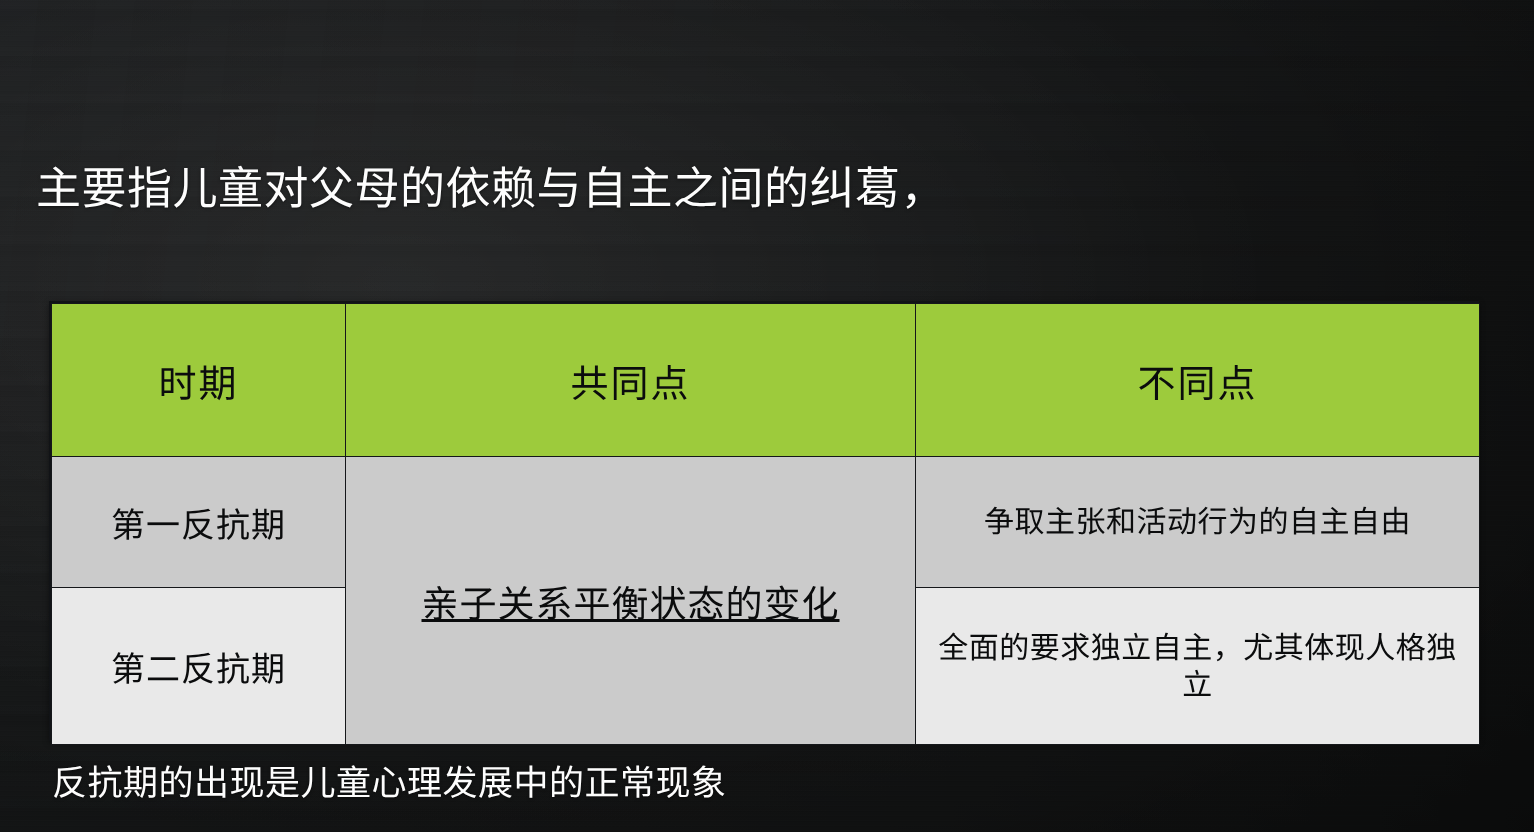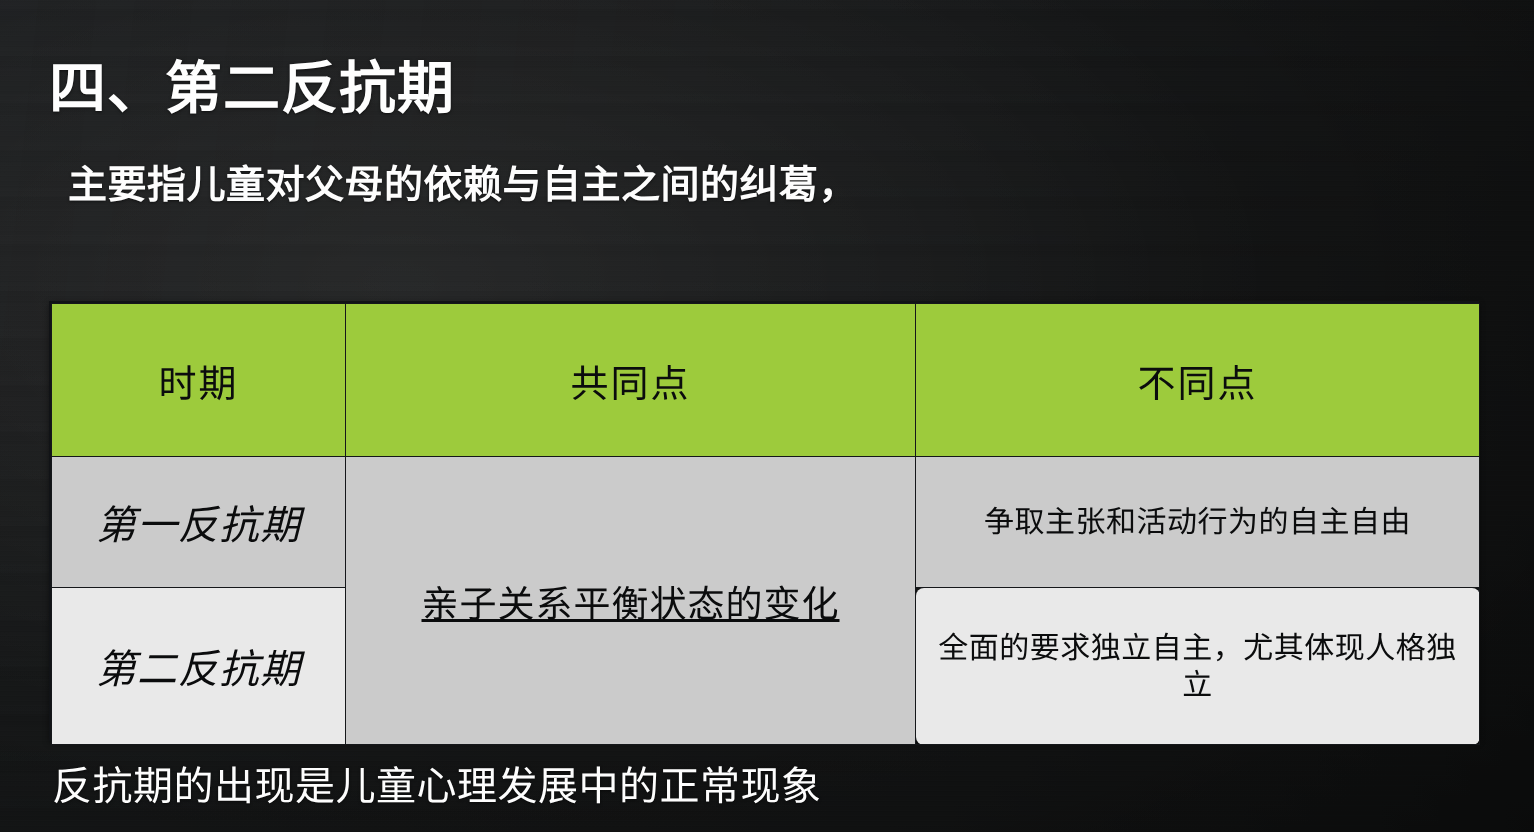--- a/index.html
+++ b/index.html
@@ -74,29 +74,28 @@
     line-height: 1.15;
     color: #fefefe;
     letter-spacing: 1px;
     white-space: nowrap;
     text-shadow: 0 1px 3px rgba(0,0,0,0.55);
     z-index: 3;
   }
 
   .lead {
     position: absolute;
-    left: 68px;
+    left: 36px;
     top: 157px;
     z-index: 3;
     color: #fdfdfd;
-    font-size: 39px;
+    font-size: 45px;
     line-height: 1.42;
     letter-spacing: 0.5px;
     text-shadow: 0 1px 3px rgba(0,0,0,0.5);
-    font-weight: bold;
   }
   .lead > div { white-space: nowrap; }
 
   .table-wrap {
     position: absolute;
     left: 49px;
     top: 301px;
     width: 1430px;
     height: 440px;
     z-index: 3;
@@ -127,63 +126,61 @@
   .col-diff    { width: 564px; }
 
   thead th {
     background: #9dcb3c;
     font-size: 38px;
     height: 148px;
     letter-spacing: 2px;
   }
 
   td.period {
-    font-size: 40px;
+    font-size: 34px;
     letter-spacing: 1px;
-    font-style: italic;
   }
   td.period.r1 { background: #cbcbcb; }
   td.period.r2 { background: #e9e9e9; }
 
   td.common {
     background: #cbcbcb;
     font-size: 37px;
     letter-spacing: 1px;
     text-decoration: underline;
   }
 
   td.diff {
     font-size: 30px;
     line-height: 1.25;
     letter-spacing: 0.5px;
   }
   td.diff.r1 { background: #cbcbcb; }
-  td.diff.r2 { background: #e9e9e9; border-radius: 8px; }
+  td.diff.r2 { background: #e9e9e9; }
 
   tr.row1 { height: 131px; }
   tr.row2 { height: 157px; }
 
   .footer {
     position: absolute;
     left: 52px;
     top: 754px;
     z-index: 3;
     color: #fdfdfd;
-    font-size: 40px;
+    font-size: 35px;
     letter-spacing: 0.5px;
     white-space: nowrap;
     text-shadow: 0 1px 3px rgba(0,0,0,0.5);
   }
 </style>
 </head>
 <body>
 
 <div class="slide">
 
-  <h1 class="title">四、第二反抗期</h1>
 
   <div class="lead">
     <div>主要指儿童对父母的依赖与自主之间的纠葛，</div>
   </div>
 
   <div class="table-wrap">
     <table class="cmp">
       <colgroup>
         <col class="col-period">
         <col class="col-common">

